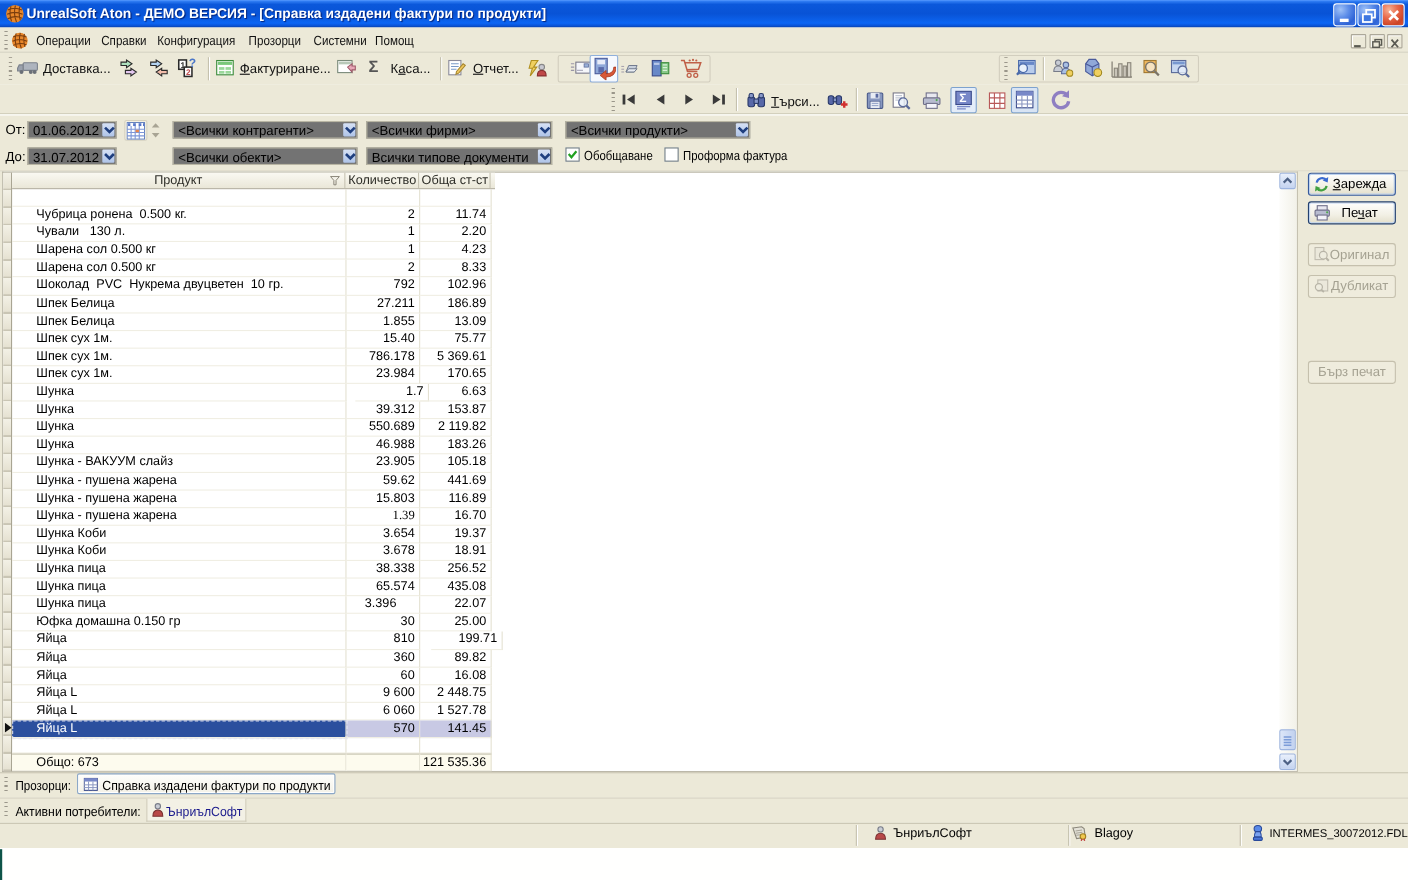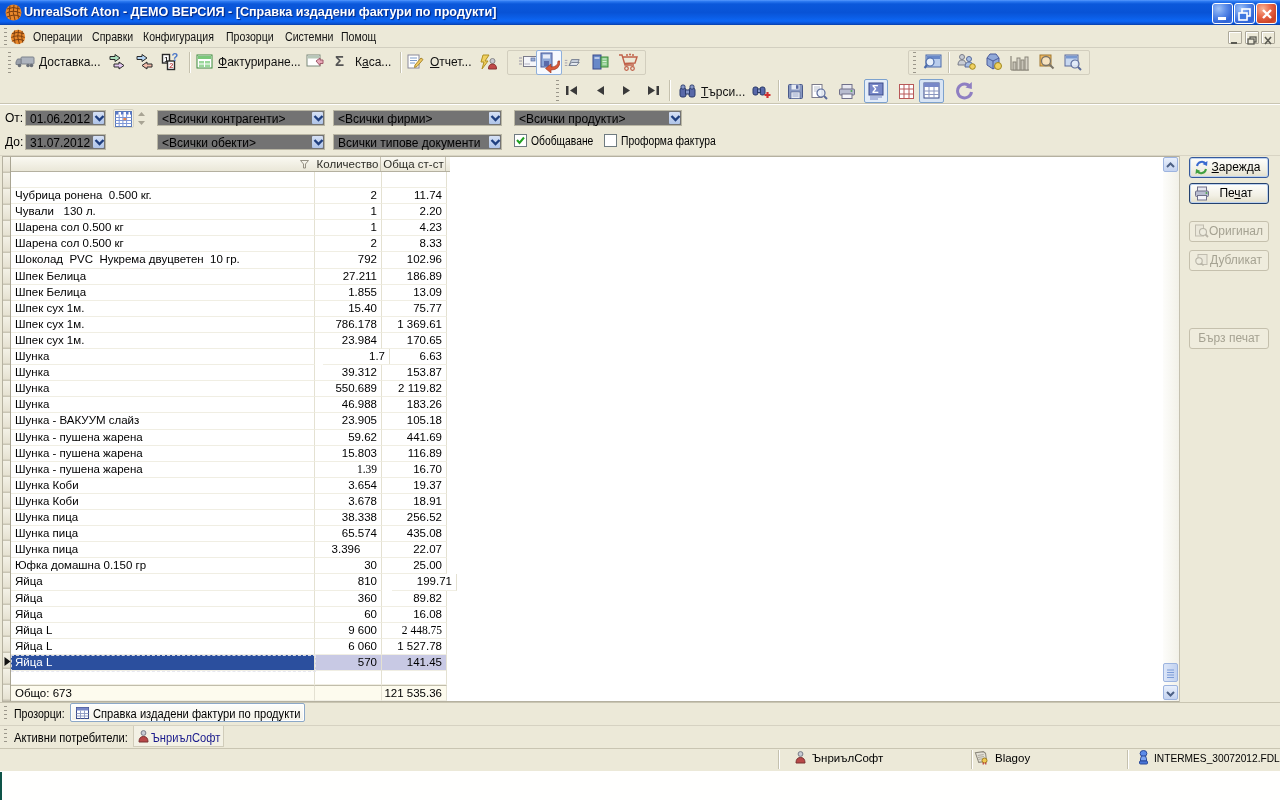--- a/index.html
+++ b/index.html
@@ -39,21 +39,21 @@
 #grid{left:2px;top:156px;width:1178px;height:546px;background:#fff;border:1px solid #B5B1A0;border-right:none}
 #selstrip{left:0px;top:0px;width:8px;height:544px;
 background:repeating-linear-gradient(180deg,#F3F1E6 0px,#E6E2D2 14px,#C9C5B4 15px,#C9C5B4 16px);border-right:1px solid #A9A593}
 #ghead{left:8px;top:0;height:15px;background:linear-gradient(180deg,#FAF9F2,#EAE7D8);border-bottom:1px solid #B4B0A0;}
 .hcell{position:absolute;top:0;height:14px;border-right:1px solid #C6C2B2;
 font-size:11.5px;color:#2e2e28;text-align:center;line-height:15px;white-space:nowrap;overflow:hidden}
 .gr{position:absolute;height:16px;}
 .gc{position:absolute;top:0;height:16px;border-right:1px solid #E4E1D2;border-bottom:1px solid #F0EEE3;
 font-size:11.5px;color:#000;line-height:15px;white-space:nowrap;overflow:hidden}
 .gc.n{text-align:right;padding-right:4px}
-.gc.t{padding-left:4px}
+.gc.t{padding-left:22px}
 
 #vsb{left:1163px;top:157px;width:16px;height:544px;background:linear-gradient(90deg,#FDFDFB,#F2F1E8);}
 .sbtn{position:absolute;left:0px;width:15px;height:15px;border:1px solid #9DB4DF;border-radius:2px;
 background:linear-gradient(180deg,#E9F0FC,#C4D3F0);}
 #sthumb{position:absolute;left:0px;top:506px;width:15px;height:19px;border:1px solid #9DB4DF;border-radius:2px;
 background:linear-gradient(90deg,#DCE6F8,#C2D2F0);}
 
 #rpanel{left:1180px;top:156px;width:100px;height:546px;background:#ECE9D8;}
 .rbtn{position:absolute;left:1189px;width:80px;height:21px;border-radius:3px;font-size:12px;
 color:#000;text-align:center;line-height:19px;}
@@ -402,20 +402,21 @@
 <div class="abs cb" style="left:604px;top:134px"></div>
 <div class="abs flabel" style="left:621px;top:134px;transform:scaleX(0.86);transform-origin:0 50%">Проформа фактура</div>
 
 <div class="abs" style="left:0;top:156px;width:1280px;height:546px;background:#ECE9D8"></div>
 <div class="abs" id="grid">
   <div class="abs" id="selstrip"></div>
     <svg class="abs" style="left:1px;top:500px" width="7" height="9" viewBox="0 0 7 9">
       <path d="M0.5 0 L6.5 4.5 L0.5 9 Z" fill="#111"></path>
     </svg>
   <div class="abs" id="ghead" style="width:439px">
+    <div class="hcell" style="left:0;width:303px">Продукт</div>
       <svg style="position:absolute;left:289px;top:3px" width="9" height="9" viewBox="0 0 9 9">
         <path d="M0.5 0.5 L8.5 0.5 L5.5 4 L5.5 8 L3.5 8 L3.5 4 Z" fill="none" stroke="#8a8678" stroke-width="0.9"></path>
       </svg>
     <div class="hcell" style="left:304px;width:66px">Количество</div>
     <div class="hcell" style="left:371px;width:64px">Обща ст-ст</div>
   </div>
   <div id="rows" class="abs" style="left:8px;top:15px;width:438px">
       <div class="gr" style="top:0px;height:16px;width:438px">
         <div class="gc t" style="height:16px;left:0;width:304px;"></div>
         <div class="gc n" style="height:16px;left:304px;width:67px;"></div>
@@ -457,21 +458,21 @@
         <div class="gc n" style="height:16px;left:371px;width:65px;">13.09</div>
       </div>
       <div class="gr" style="top:129px;height:16px;width:438px">
         <div class="gc t" style="height:16px;left:0;width:304px;">Шпек сух 1м.</div>
         <div class="gc n" style="height:16px;left:304px;width:67px;">15.40</div>
         <div class="gc n" style="height:16px;left:371px;width:65px;">75.77</div>
       </div>
       <div class="gr" style="top:145px;height:16px;width:438px">
         <div class="gc t" style="height:16px;left:0;width:304px;">Шпек сух 1м.</div>
         <div class="gc n" style="height:16px;left:304px;width:67px;">786.178</div>
-        <div class="gc n" style="height:16px;left:371px;width:65px;">1 369.61</div>
+        <div class="gc n" style="height:16px;left:371px;width:65px;">5 369.61</div>
       </div>
       <div class="gr" style="top:161px;height:16px;width:438px">
         <div class="gc t" style="height:16px;left:0;width:304px;">Шпек сух 1м.</div>
         <div class="gc n" style="height:16px;left:304px;width:67px;">23.984</div>
         <div class="gc n" style="height:16px;left:371px;width:65px;">170.65</div>
       </div>
       <div class="gr" style="top:177px;height:16px;width:438px">
         <div class="gc t" style="height:16px;left:0;width:304px;">Шунка</div>
         <div class="gc n" style="height:16px;left:312px;width:67px;">1.7</div>
         <div class="gc n" style="height:16px;left:371px;width:65px;">6.63</div>
@@ -552,21 +553,21 @@
         <div class="gc n" style="height:16px;left:371px;width:65px;">89.82</div>
       </div>
       <div class="gr" style="top:435px;height:16px;width:438px">
         <div class="gc t" style="height:16px;left:0;width:304px;">Яйца</div>
         <div class="gc n" style="height:16px;left:304px;width:67px;">60</div>
         <div class="gc n" style="height:16px;left:371px;width:65px;">16.08</div>
       </div>
       <div class="gr" style="top:451px;height:16px;width:438px">
         <div class="gc t" style="height:16px;left:0;width:304px;">Яйца L</div>
         <div class="gc n" style="height:16px;left:304px;width:67px;">9 600</div>
-        <div class="gc n" style="height:16px;left:371px;width:65px;font-family:Liberation Serif, serif;">2 448.75</div>
+        <div class="gc n" style="height:16px;left:371px;width:65px;">2 448.75</div>
       </div>
       <div class="gr" style="top:467px;height:16px;width:438px">
         <div class="gc t" style="height:16px;left:0;width:304px;">Яйца L</div>
         <div class="gc n" style="height:16px;left:304px;width:67px;">6 060</div>
         <div class="gc n" style="height:16px;left:371px;width:65px;">1 527.78</div>
       </div>
       <div class="gr" style="top:483px;height:16px;width:438px">
         <div class="gc t" style="height:16px;left:0;width:304px;background:#2B4F9E;color:#fff;">Яйца L</div>
         <div class="gc n" style="height:16px;left:304px;width:67px;background:#C8C9E4;">570</div>
         <div class="gc n" style="height:16px;left:371px;width:65px;background:#C8C9E4;">141.45</div>

